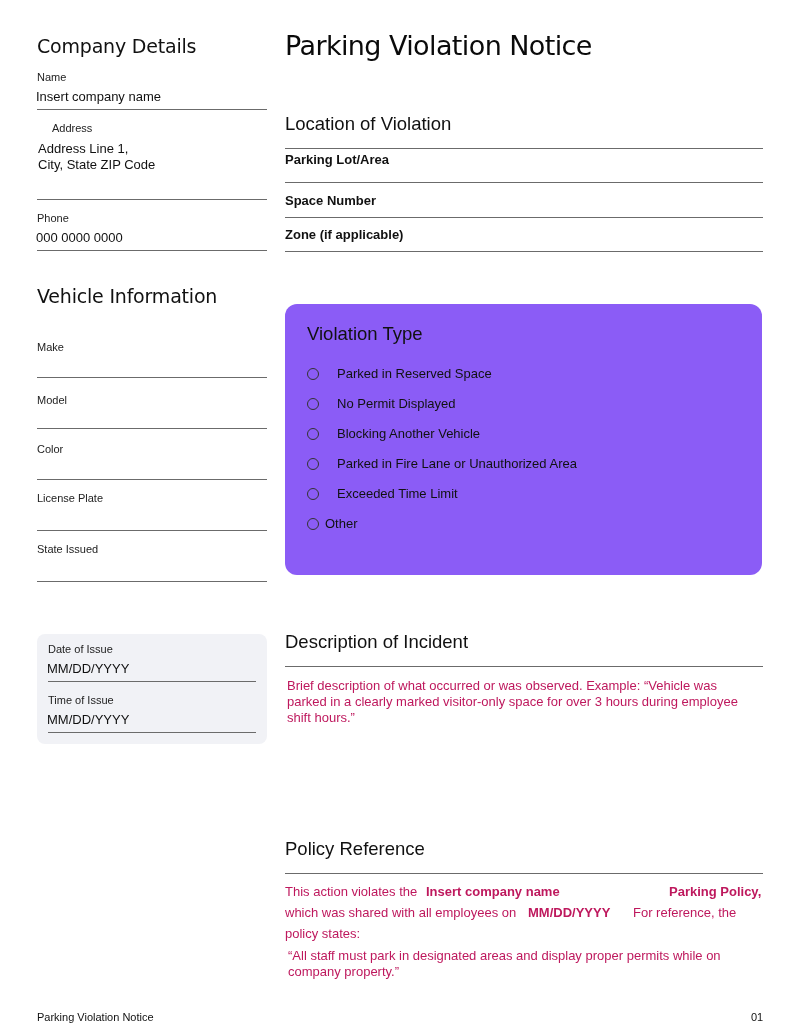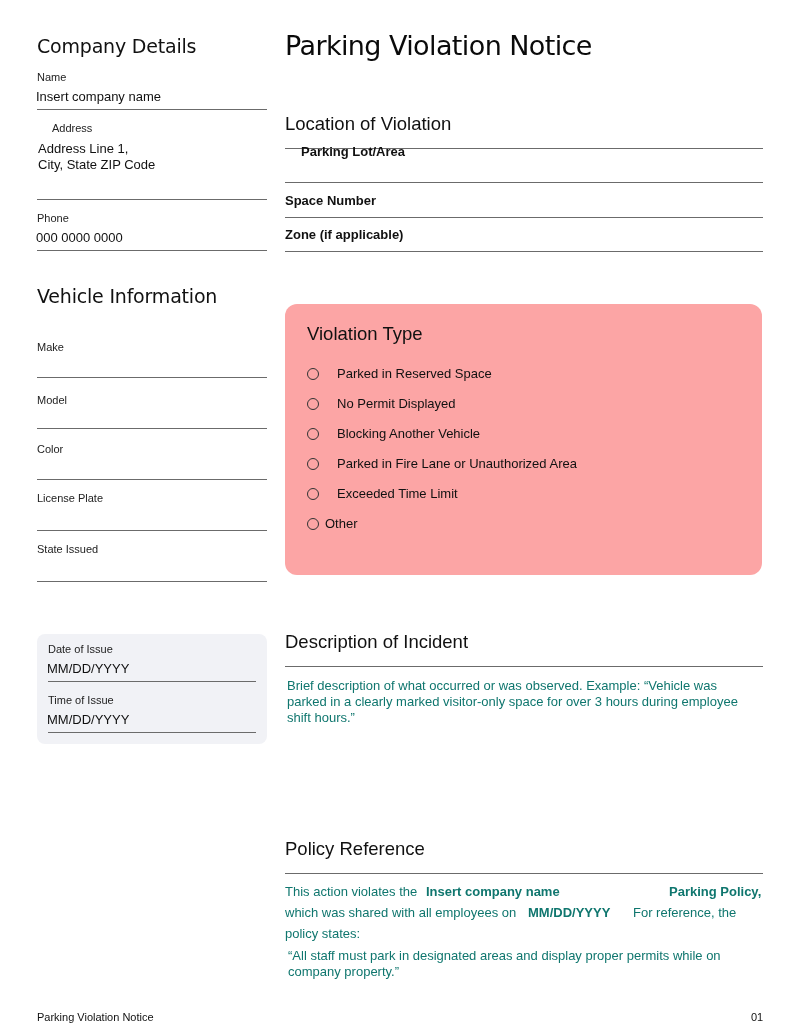--- a/index.html
+++ b/index.html
@@ -15,33 +15,33 @@
     .rule { position: absolute; height: 1px; background: #6b6b6b; }
     .title {
       font-family: "DejaVu Sans", sans-serif; font-size: 27px; font-weight: 400;
       letter-spacing: -0.6px; color: #0a0a0a;
     }
     .sec-title { font-family: "Liberation Sans", sans-serif; font-size: 18.5px; color: #111; }
     .loc-label { font-size: 13px; font-weight: 600; font-family: "Liberation Sans", sans-serif; color: #111; }
 
     .vt-panel {
       position: absolute; left: 285px; top: 304px; width: 477px; height: 271px;
-      background: #fca5a5; border-radius: 12px;
+      background: #8b5cf6; border-radius: 12px;
     }
     .radio {
       position: absolute; width: 10px; height: 10px; border: 1.2px solid #333;
       border-radius: 50%; background: transparent;
     }
     .opt-label { position: absolute; font-size: 13px; color: #111; }
 
     .date-panel {
       position: absolute; left: 37px; top: 634px; width: 230px; height: 110px;
       background: #f1f2f6; border-radius: 8px;
     }
-    .para { font-size: 13px; line-height: 16px; color: #0f766e; }
+    .para { font-size: 13px; line-height: 16px; color: #be185d; }
     .footer { font-size: 11px; color: #111; }
   </style>
 </head>
 <body>
 
 <div class="abs h-left" style="left:37px; top:35px;">Company Details</div>
 
 <div class="abs label" style="left:37px; top:71px;">Name</div>
 <div class="abs value" style="left:36px; top:89px; width:231px;">Insert company name</div>
 <div class="rule" style="left:37px; top:109px; width:230px;"></div>
@@ -55,21 +55,21 @@
 
 <div class="abs label" style="left:37px; top:212px;">Phone</div>
 <div class="abs value" style="left:36px; top:230px; width:231px;">000 0000 0000</div>
 <div class="rule" style="left:37px; top:250px; width:230px;"></div>
 
 <div class="abs title" style="left:285px; top:30px;">Parking Violation Notice</div>
 
 <div class="abs sec-title" style="left:285px; top:113px;">Location of Violation</div>
 <div class="rule" style="left:285px; top:148px; width:478px;"></div>
 
-<div class="abs loc-label" style="left:285px; top:144px; width:478px;margin-left:16px;">Parking Lot/Area</div>
+<div class="abs loc-label" style="left:285px; top:152px; width:478px;">Parking Lot/Area</div>
 <div class="rule" style="left:285px; top:182px; width:478px;"></div>
 
 <div class="abs loc-label" style="left:285px; top:193px; width:478px;">Space Number</div>
 <div class="rule" style="left:285px; top:217px; width:478px;"></div>
 
 <div class="abs loc-label" style="left:285px; top:227px; width:478px;">Zone (if applicable)</div>
 <div class="rule" style="left:285px; top:251px; width:478px;"></div>
 
 <div class="abs h-left" style="left:37px; top:285px;">Vehicle Information</div>
 

